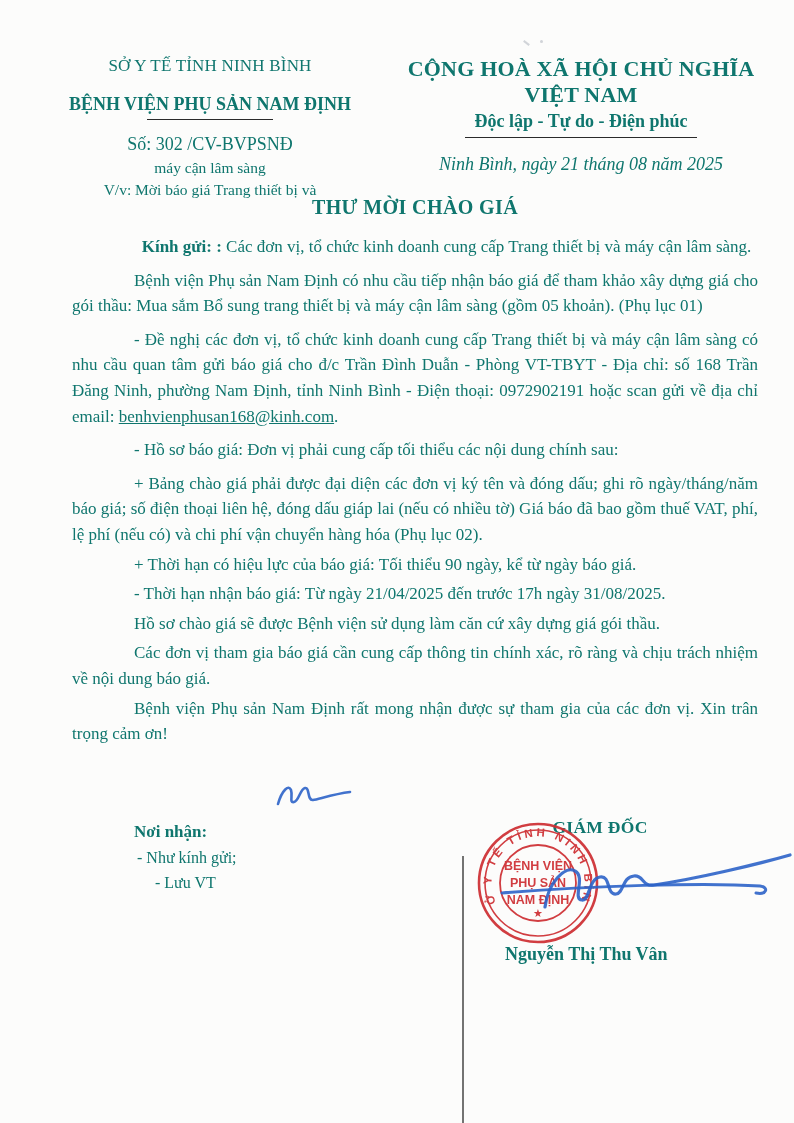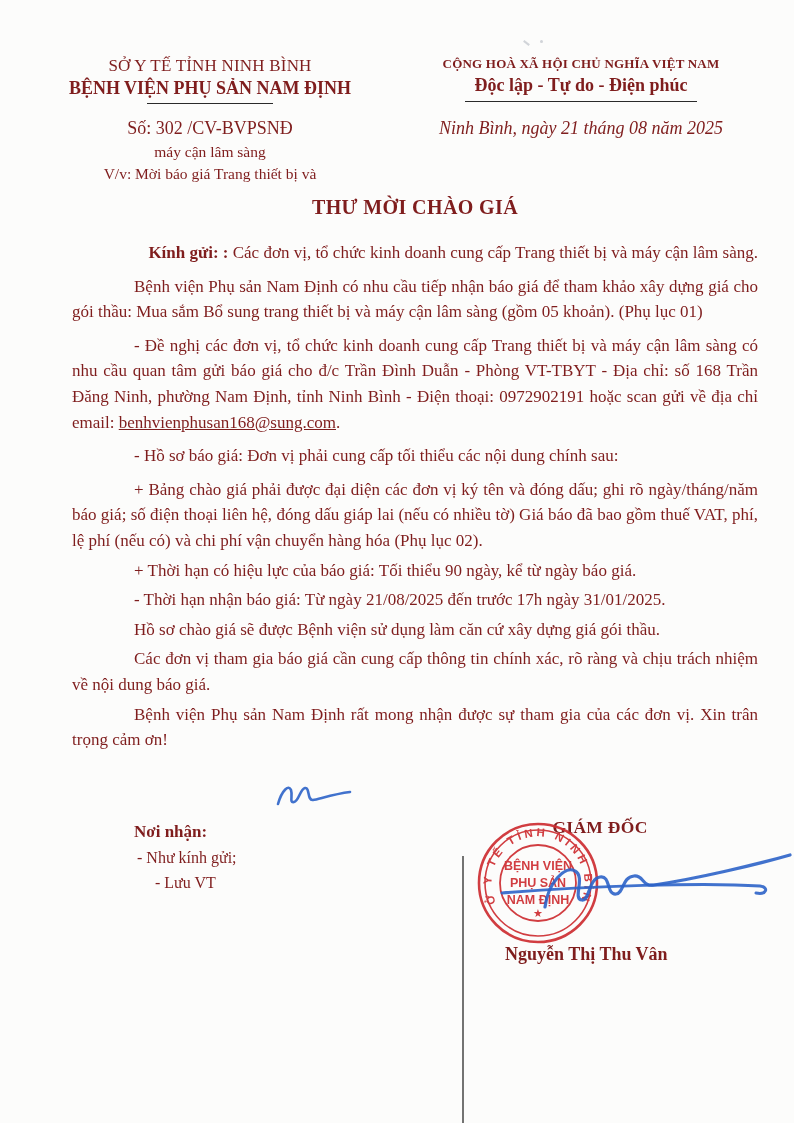--- a/index.html
+++ b/index.html
@@ -2,44 +2,44 @@
 <html><head>
 <meta charset="utf-8">
 <style>
   html,body{margin:0;padding:0;background:#e9e9e9;}
   .page{
     position:relative;
     width:794px;height:1123px;
     margin:0 auto;
     background:#fcfcfb;
     font-family:"Liberation Serif","DejaVu Serif",serif;
-    color:#7f1d1d;
+    color:#0f766e;
     overflow:hidden;
   }
   
   .hdr{position:absolute;top:56px;left:0;width:794px;display:flex;}
   .hdr-left{position:absolute;left:40px;top:0;width:340px;text-align:center;}
   .hdr-right{position:absolute;left:398px;top:0;width:366px;text-align:center;}
   .org-sup{font-size:17px;letter-spacing:.2px;}
-  .org-name{font-size:18px;font-weight:bold;margin-top:2px;}
+  .org-name{font-size:18px;font-weight:bold;margin-top:18px;}
   .org-name::after{content:"";display:block;width:126px;border-bottom:1.6px solid #2a2a2a;margin:4px auto 0;}
   .doc-number{font-size:18px;margin-top:14px;}
   .subject{font-size:15.5px;margin-top:3px;line-height:19px;}
-  .nat-line1{font-size:13px;font-weight:bold;letter-spacing:.2px;}
+  .nat-line1{font-size:22px;font-weight:bold;letter-spacing:.2px;}
   .motto{font-size:18px;font-weight:bold;margin-top:3px;}
   .motto::after{content:"";display:block;width:232px;border-bottom:1.7px solid #2a2a2a;margin:5px auto 0;}
   .date-line{font-size:18px;font-style:italic;margin-top:16px;}
   
   .doc-title{position:absolute;top:196px;left:72px;width:686px;text-align:center;
     font-size:20px;font-weight:bold;letter-spacing:.4px;}
   
   .body-text{position:absolute;top:228px;left:72px;width:686px;
     font-size:17px;line-height:25.6px;text-align:justify;}
   .body-text p{margin:4px 0 0;text-indent:62px;}
-  .body-text p.salutation{padding-left:146px;text-indent:-83px;text-align:right;margin-top:12px;}
+  .body-text p.salutation{padding-left:146px;text-indent:-83px;text-align:center;margin-top:6px;}
   .body-text p.gap{margin-top:8px;}
   .email{text-decoration:underline;}
   
   .noi-nhan-label{position:absolute;left:134px;top:822px;font-size:17px;font-weight:bold;text-align:center;}
   .noi-nhan-item1{position:absolute;left:137px;top:849px;font-size:16px;}
   .noi-nhan-item2{position:absolute;left:155px;top:874px;font-size:16px;}
   .director-title{position:absolute;left:519px;top:817px;width:162px;text-align:center;
     font-size:17.5px;font-weight:bold;letter-spacing:.3px;}
   .signer-name{position:absolute;left:505px;top:944px;width:202px;text-align:left;
     font-size:18px;font-weight:bold;}
@@ -73,25 +73,25 @@
       <div class="motto">Độc lập - Tự do - Điện phúc</div>
       <div class="date-line">Ninh Bình, ngày 21 tháng 08 năm 2025</div>
     </div>
   </div>
 
   <div class="doc-title">THƯ MỜI CHÀO GIÁ</div>
 
   <div class="body-text">
     <p class="salutation"><b>Kính gửi: : </b><span>Các đơn vị, tổ chức kinh doanh cung cấp Trang thiết bị và máy cận lâm sàng.</span></p>
     <p class="gap">Bệnh viện Phụ sản Nam Định có nhu cầu tiếp nhận báo giá để tham khảo xây dựng giá cho gói thầu: Mua sắm Bổ sung trang thiết bị và máy cận lâm sàng (gồm 05 khoản). (Phụ lục 01)</p>
-    <p class="gap"><span>- Đề nghị các đơn vị, tổ chức kinh doanh cung cấp Trang thiết bị và máy cận lâm sàng có nhu cầu quan tâm gửi báo giá cho đ/c Trần Đình Duẫn - Phòng VT-TBYT - Địa chỉ: số 168 Trần Đăng Ninh, phường Nam Định, tỉnh Ninh Bình - Điện thoại: 0972902191 hoặc scan gửi về địa chỉ email: </span><span class="email">benhvienphusan168@sung.com</span><span>.</span></p>
+    <p class="gap"><span>- Đề nghị các đơn vị, tổ chức kinh doanh cung cấp Trang thiết bị và máy cận lâm sàng có nhu cầu quan tâm gửi báo giá cho đ/c Trần Đình Duẫn - Phòng VT-TBYT - Địa chỉ: số 168 Trần Đăng Ninh, phường Nam Định, tỉnh Ninh Bình - Điện thoại: 0972902191 hoặc scan gửi về địa chỉ email: </span><span class="email">benhvienphusan168@kinh.com</span><span>.</span></p>
     <p class="gap">- Hồ sơ báo giá: Đơn vị phải cung cấp tối thiểu các nội dung chính sau:</p>
     <p class="gap">+ Bảng chào giá phải được đại diện các đơn vị ký tên và đóng dấu; ghi rõ ngày/tháng/năm báo giá; số điện thoại liên hệ, đóng dấu giáp lai (nếu có nhiều tờ) Giá báo đã bao gồm thuế VAT, phí, lệ phí (nếu có) và chi phí vận chuyển hàng hóa (Phụ lục 02).</p>
     <p>+ Thời hạn có hiệu lực của báo giá: Tối thiểu 90 ngày, kể từ ngày báo giá.</p>
-    <p>- Thời hạn nhận báo giá: Từ ngày 21/08/2025 đến trước 17h ngày 31/01/2025.</p>
+    <p>- Thời hạn nhận báo giá: Từ ngày 21/04/2025 đến trước 17h ngày 31/08/2025.</p>
     <p>Hồ sơ chào giá sẽ được Bệnh viện sử dụng làm căn cứ xây dựng giá gói thầu.</p>
     <p>Các đơn vị tham gia báo giá cần cung cấp thông tin chính xác, rõ ràng và chịu trách nhiệm về nội dung báo giá.</p>
     <p>Bệnh viện Phụ sản Nam Định rất mong nhận được sự tham gia của các đơn vị. Xin trân trọng cảm ơn!</p>
   </div>
 
   <svg class="pen-initial" viewBox="0 0 84 34">
     <path d="M6,26 C10,12 17,6 19,12 C21,18 17,25 22,24 C27,23 28,11 33,10 C38,9 35,23 41,22 C47,21 62,16 78,14" fill="none" stroke="#2c63c8" stroke-width="2.6" stroke-linecap="round" opacity=".9"></path>
   </svg>
 
   <div class="noi-nhan-label">Nơi nhận:</div>

